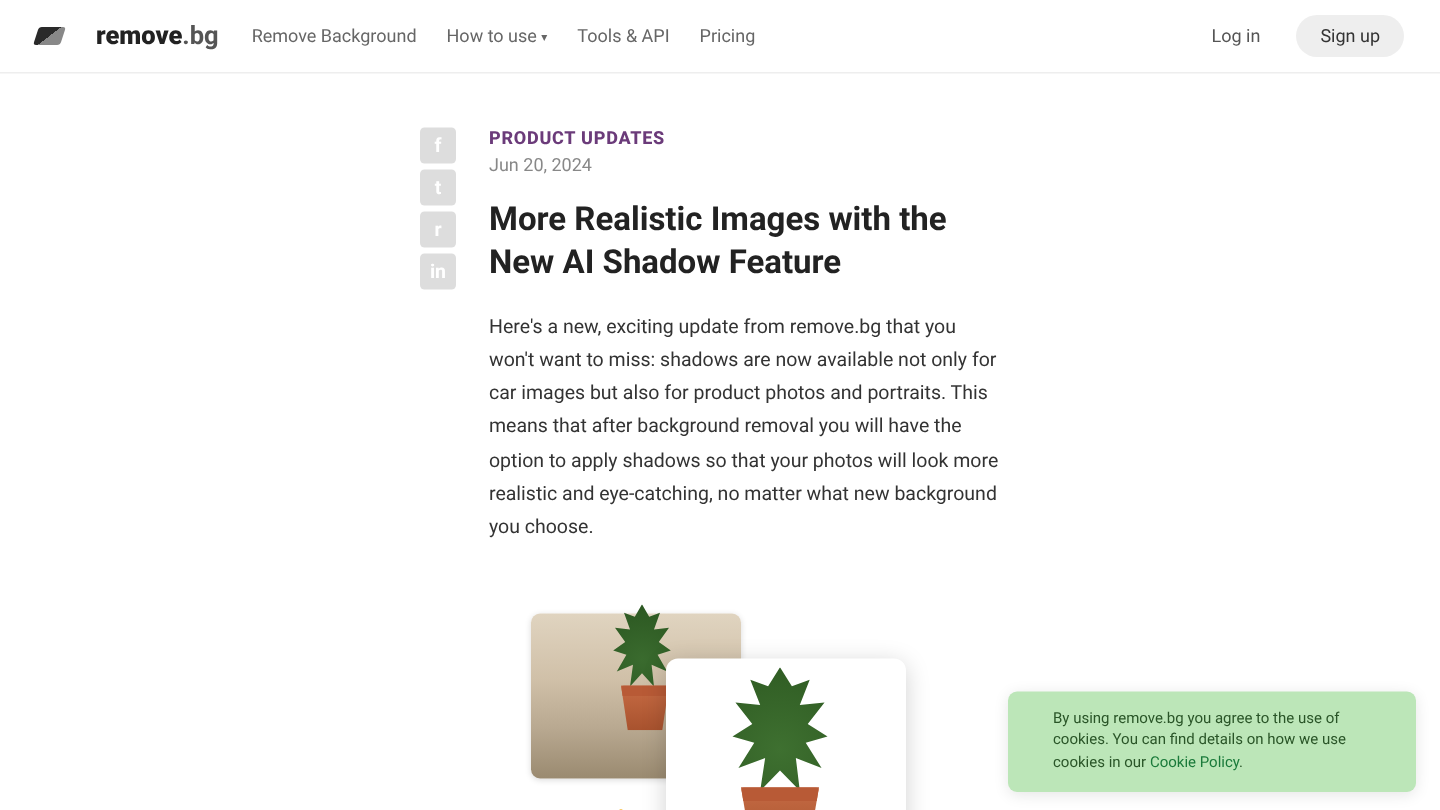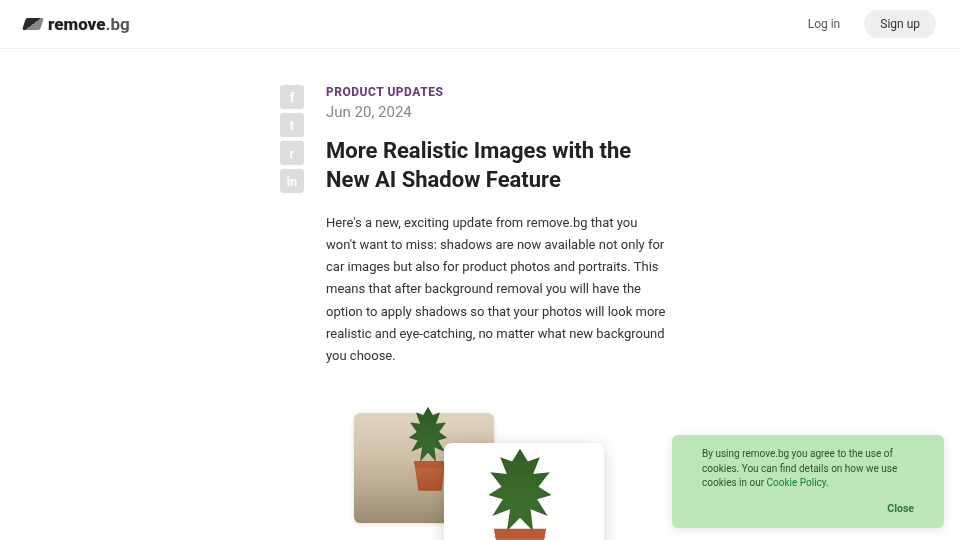--- a/index.html
+++ b/index.html
@@ -1,32 +1,32 @@
 <!DOCTYPE html>
 <html><head>
 <meta charset="utf-8">
 <style>
 *{margin:0;padding:0;box-sizing:border-box}
 body{font-family:-apple-system,BlinkMacSystemFont,"Segoe UI",Roboto,sans-serif;color:#1a1a1a;background:#fff;width:960px;height:540px;overflow:hidden;position:relative}
 .header{display:flex;align-items:center;justify-content:space-between;padding:10px 24px;border-bottom:1px solid #eee}
 .header-left{display:flex;align-items:center;gap:22px}
-.logo{display:flex;align-items:center;gap:6px;font-weight:700;font-size:17px;color:#555}
+.logo{display:flex;align-items:center;gap:22px;font-weight:700;font-size:17px;color:#555}
 .logo-icon{width:18px;height:12px;background:linear-gradient(135deg,#2a2a2a 50%,#888 50%);transform:skewX(-18deg);border-radius:2px}
 .logo b{color:#222}
 .nav{display:flex;gap:20px;font-size:12px;color:#666}
 .nav-item{display:flex;align-items:center;gap:3px;cursor:pointer}
 .header-right{display:flex;align-items:center;gap:24px;font-size:12px}
 .login{color:#555;cursor:pointer}
 .signup{background:#eee;border-radius:16px;padding:7px 16px;font-weight:400;color:#333;cursor:pointer}
 .content{display:flex;padding:36px 0 0 280px}
 .social{display:flex;flex-direction:column;gap:4px;margin-right:22px}
 .social-icon{width:24px;height:24px;background:#ddd;border-radius:3px;display:flex;align-items:center;justify-content:center;color:#fff;font-size:13px;font-weight:700;cursor:pointer}
 .article{max-width:340px}
 .category{font-size:12px;font-weight:800;color:#6b3b7a;letter-spacing:.5px;margin-bottom:4px}
-.date{font-size:15px;color:#888;margin-bottom:16px}
+.date{font-size:12px;color:#888;margin-bottom:16px}
 .title{font-size:22px;font-weight:700;line-height:1.3;margin-bottom:18px;color:#222}
 .body-text{font-size:13px;line-height:1.7;color:#333;margin-bottom:46px}
 .illustration{position:relative;width:300px;height:160px;margin-left:28px}
 .card-back{position:absolute;top:0;left:0;width:140px;height:110px;background:linear-gradient(180deg,#e0d4c0 0%,#d0c0a8 40%,#b8a890 70%,#9a8a70 100%);border-radius:6px;box-shadow:0 1px 4px rgba(0,0,0,.15)}
 .card-front{position:absolute;top:30px;left:90px;width:160px;height:160px;background:#fff;border-radius:8px;box-shadow:0 3px 16px rgba(0,0,0,.18)}
 .plant-sm{position:absolute;left:54px;top:-6px;width:44px;height:110px}
 .plant-lg{position:absolute;left:130px;top:36px;width:72px;height:150px}
 .foliage-sm{width:40px;height:56px;background:radial-gradient(circle at 50% 65%,#3a6b2e,#2a5520);clip-path:polygon(50% 0,62% 15%,80% 10%,70% 30%,95% 28%,78% 45%,98% 55%,76% 60%,92% 80%,66% 72%,70% 98%,50% 82%,30% 98%,35% 72%,8% 80%,24% 60%,2% 55%,22% 45%,5% 28%,30% 30%,20% 10%,38% 15%)}
 .pot-sm{width:32px;height:30px;margin:-2px auto 0;background:linear-gradient(180deg,#c66b44,#a8522e);clip-path:polygon(0 0,100% 0,86% 100%,14% 100%);border-radius:2px}
 .pot-sm::before{content:"";display:block;height:7px;background:#b85a36;border-radius:2px 2px 0 0;margin:-1px -2px 0}
@@ -41,20 +41,35 @@
 .chev{font-size:8px}
 </style>
 </head>
 <body>
 
 <div class="header">
   <div class="header-left">
     <div class="logo">
       <div class="logo-icon"></div>
       <span><b>remove</b><span>.bg</span></span>
+    </div>
+    <div class="nav">
+      <div class="nav-item">
+          <span>Remove Background</span>
+        </div>
+      <div class="nav-item">
+          <span>How to use</span>
+          <span class="chev">▾</span>
+        </div>
+      <div class="nav-item">
+          <span>Tools &amp; API</span>
+        </div>
+      <div class="nav-item">
+          <span>Pricing</span>
+        </div>
     </div>
   </div>
   <div class="header-right">
     <div class="login">Log in</div>
     <div class="signup">Sign up</div>
   </div>
 </div>
 
 <div class="content">
   <div class="social">
@@ -87,14 +102,13 @@
             <path d="M32 30 l-7 -6 M32 30 l-8 3" stroke="#f7b836" stroke-width="3" fill="none" stroke-linecap="round"></path>
           </svg>
       </div>
 
     </div>
   </div>
 </div>
 
 <div class="cookie">
   <span>By using remove.bg you agree to the use of cookies. You can find details on how we use cookies in our </span><a href="#">Cookie Policy</a><span>.</span>
-  <div class="cookie-close">Close</div>
 </div>
 
 </body></html>

